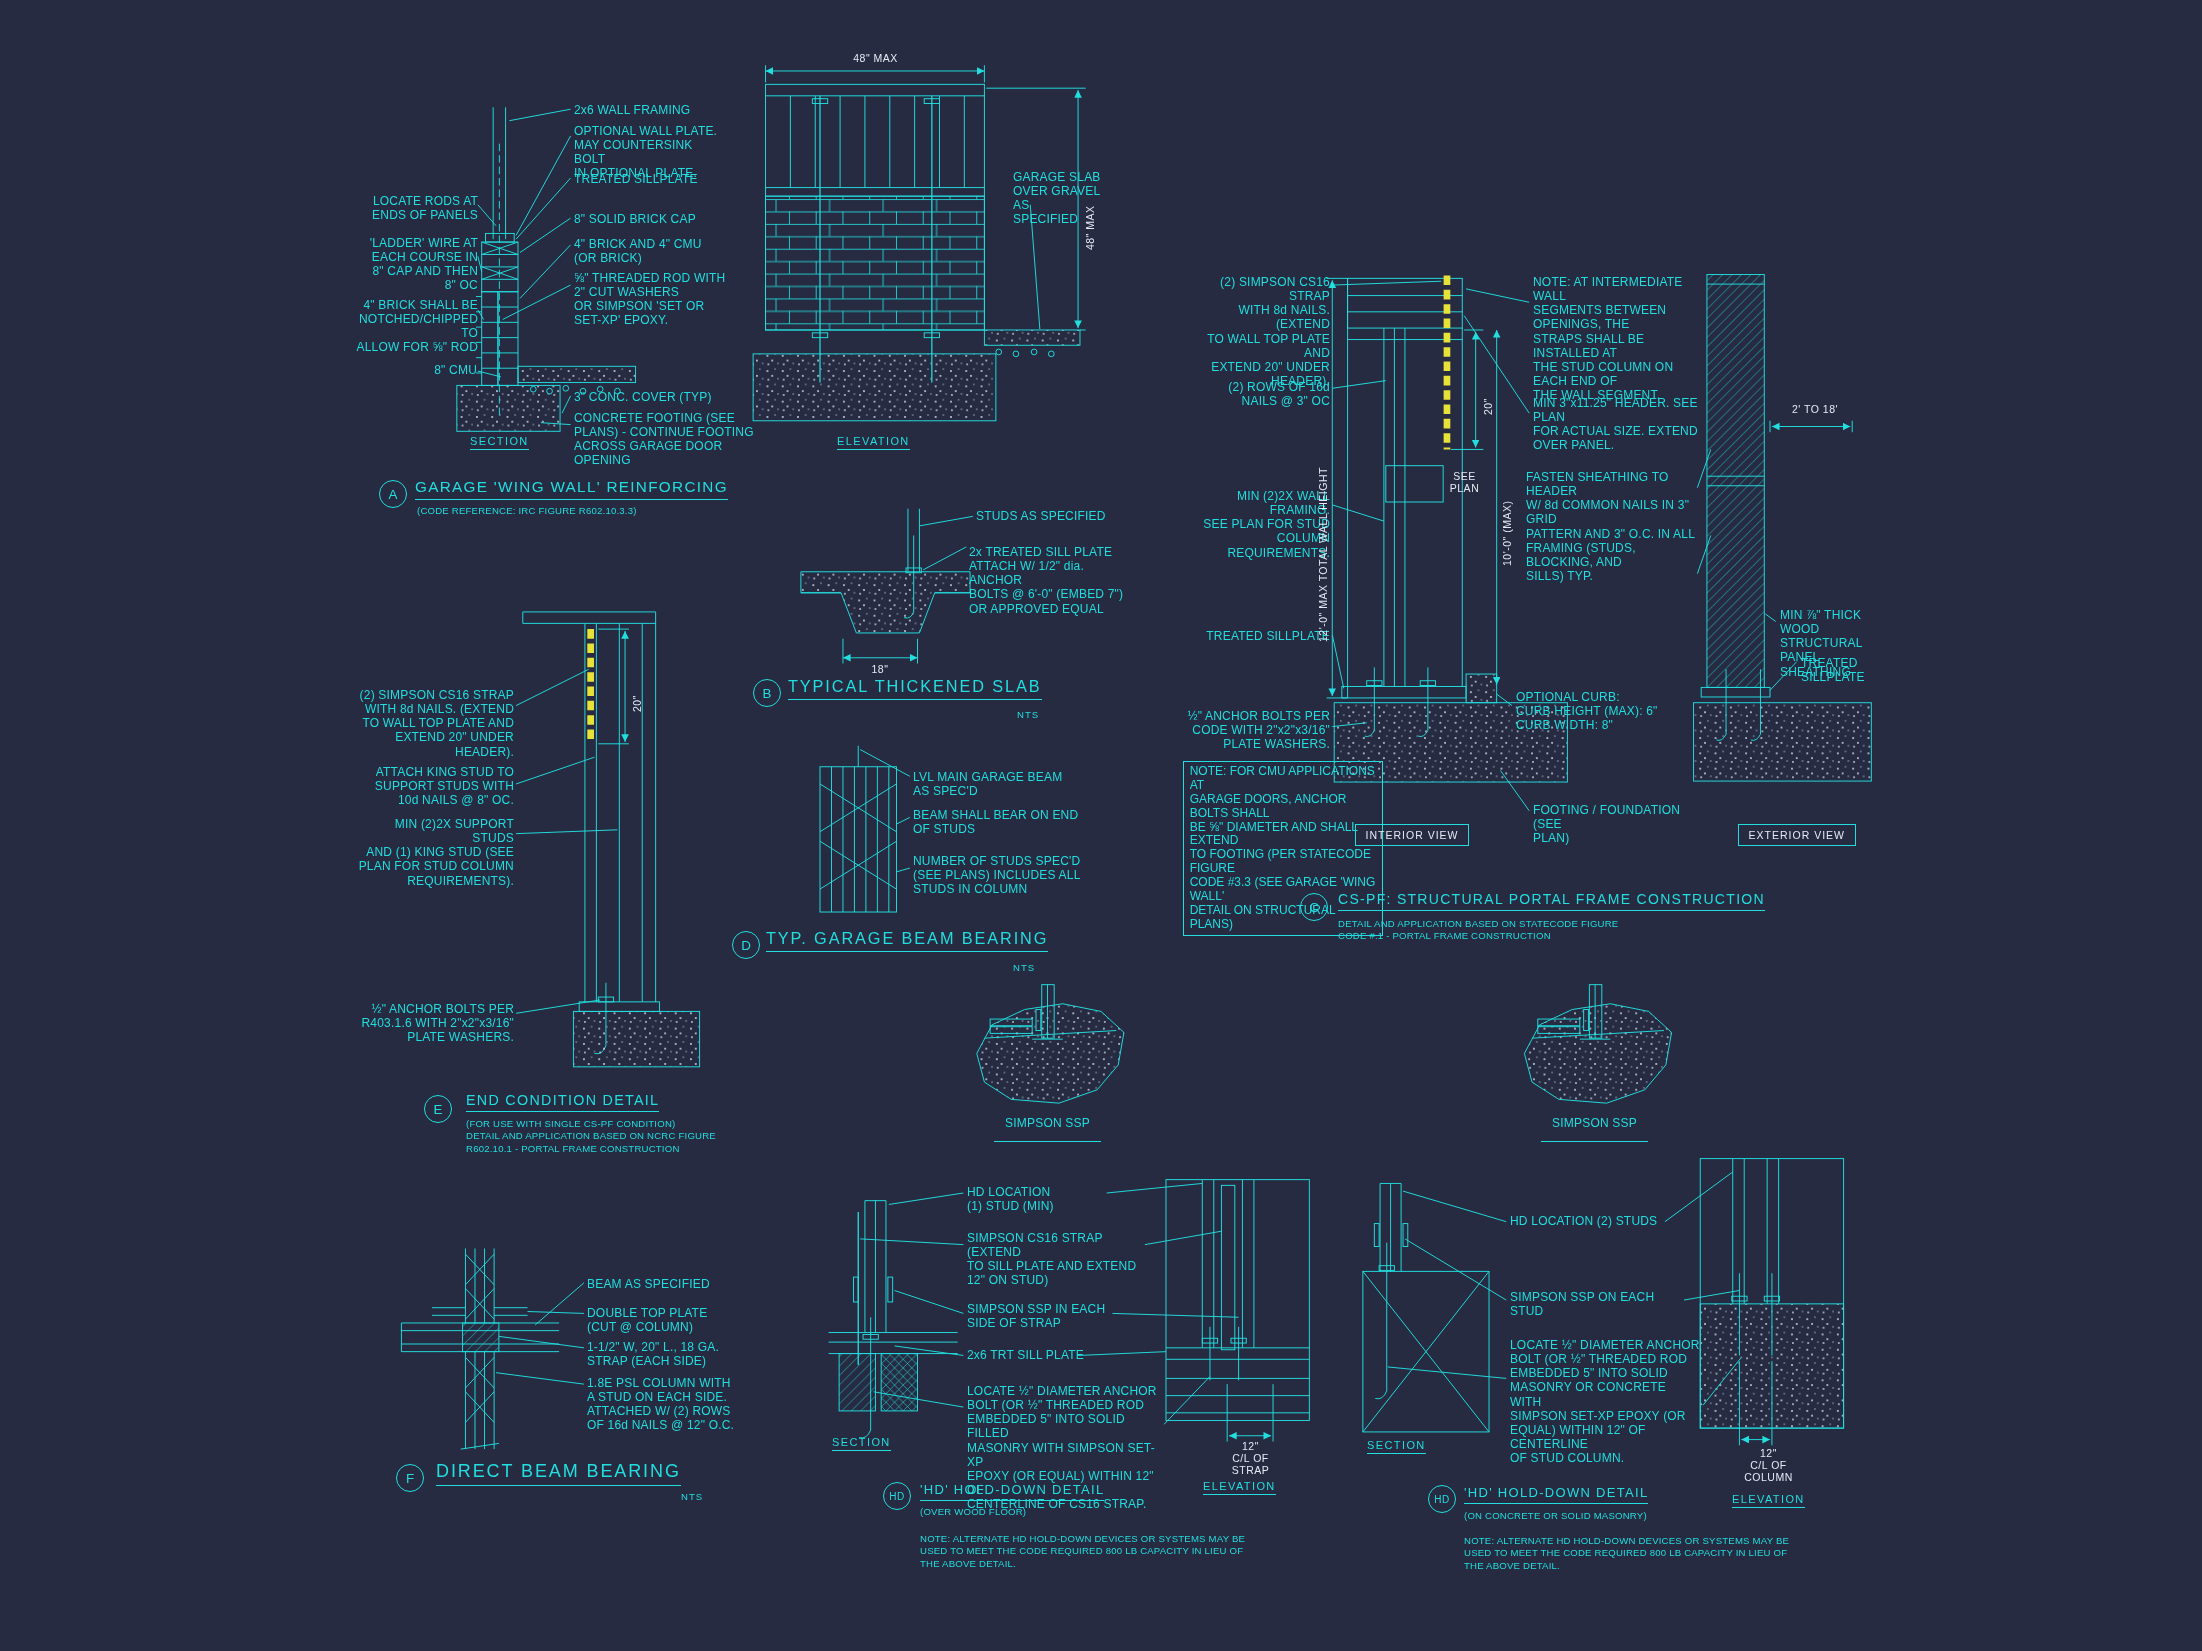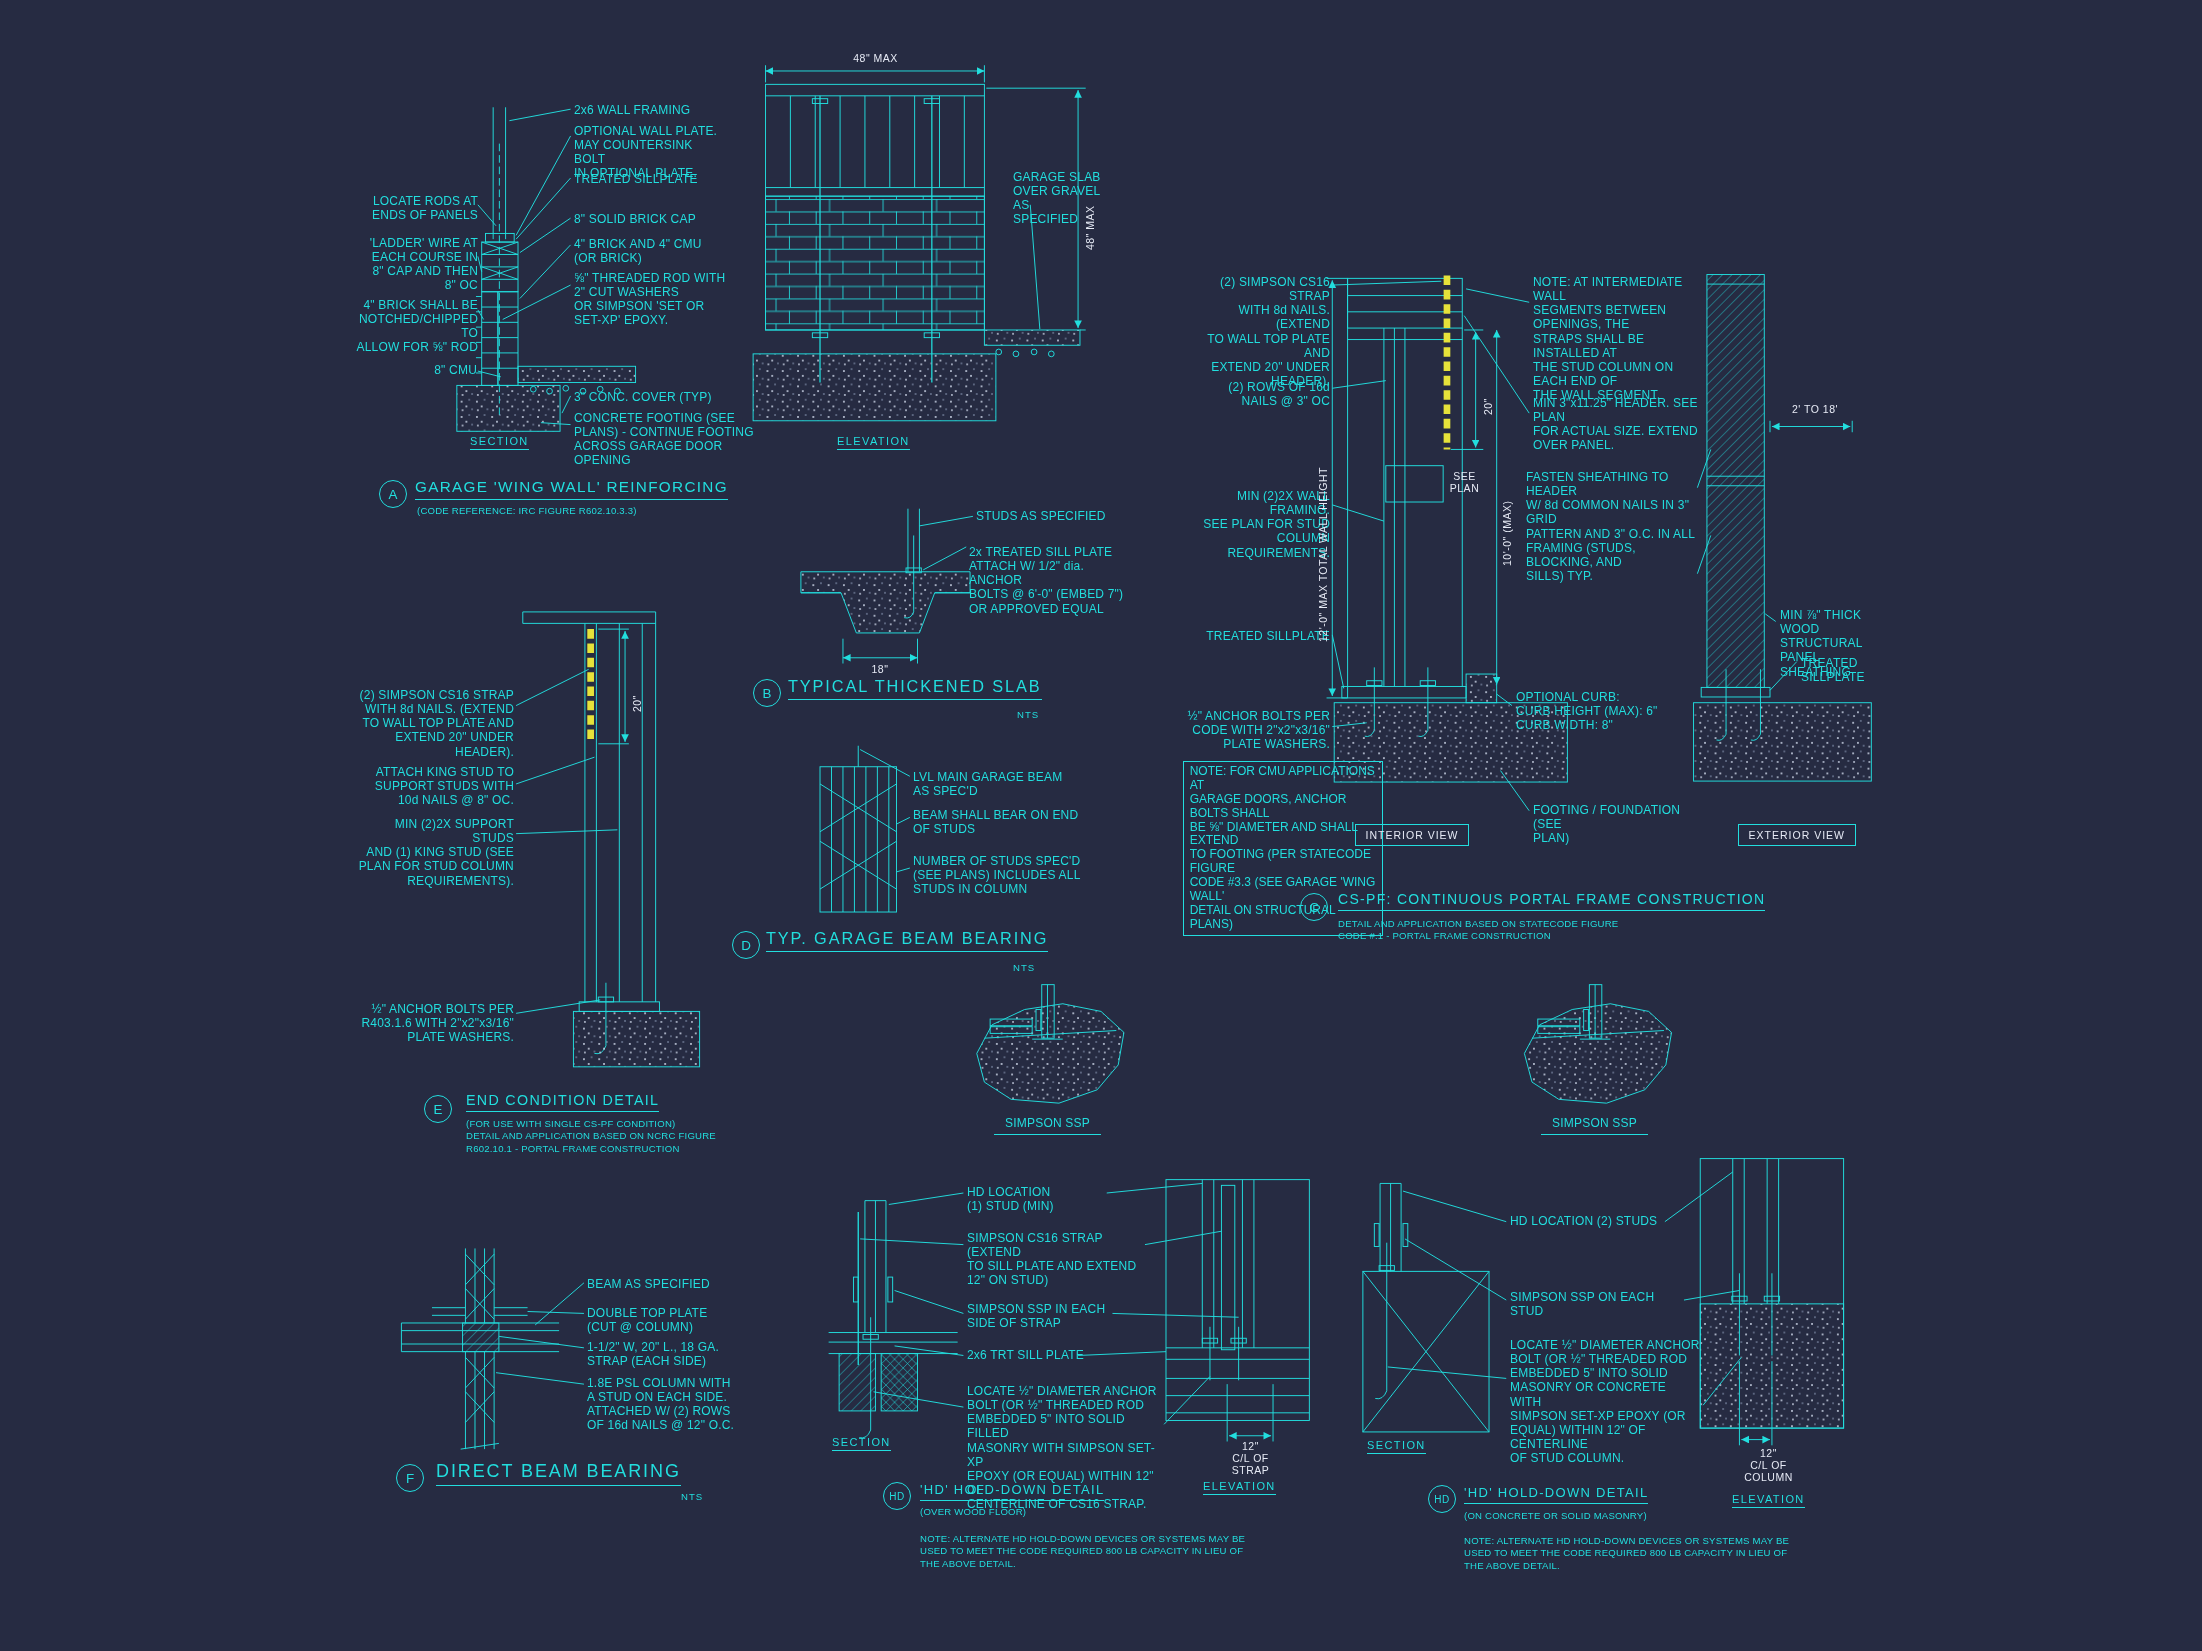--- a/index.html
+++ b/index.html
@@ -18,21 +18,21 @@
   .dtitle{position:absolute;color:#22dede;border-bottom:1.4px solid #22dede;padding-bottom:2.9px;
           letter-spacing:1.3px;white-space:nowrap;}
   .sub{position:absolute;color:#22dede;font-size:9.6px;line-height:1.3;white-space:pre-line;letter-spacing:0.2px;}
   .nts{position:absolute;color:#22dede;font-size:9.6px;letter-spacing:1px;}
   .seclbl{position:absolute;color:#22dede;font-size:11px;letter-spacing:1.4px;
           border-bottom:1.1px solid #22dede;padding-bottom:1.9px;}
   .boxlbl{position:absolute;border:1.1px solid #22dede;color:#e6eaf5;font-size:10.5px;letter-spacing:1px;
           padding:3.8px 9.6px;text-align:center;}
   .cnote{position:absolute;border:1.1px solid #22dede;color:#22dede;font-size:12px;line-height:1.16;
          padding:2.9px 5.7px;white-space:pre-line;}
-  .ulc{border-bottom:1.1px solid #22dede;padding-bottom:4px;}
+  .ulc{border-bottom:1.1px solid #22dede;padding-bottom:11px;}
 </style>
 </head>
 <body>
 
 <div id="sheet">
 
 <svg id="linework" width="2202" height="1652" viewBox="0 0 2304 1728">
   <defs>
     <marker id="arr" markerWidth="9" markerHeight="9" refX="8" refY="4" orient="auto-start-reverse">
       <path d="M0 0L8 4L0 8Z" fill="#22dede"></path>
@@ -372,21 +372,21 @@
 PLAN)</div>
 <div class="dim c" style="left:1437px;top:470px;width:55px">SEE
 PLAN</div>
 <div class="vdim" style="left:1482px;top:415px">20"</div>
 <div class="vdim" style="left:1501px;top:566px">10'-0" (MAX)</div>
 <div class="vdim" style="left:1317px;top:642px">12'-0" MAX TOTAL WALL HEIGHT</div>
 <div class="dim c" style="left:1774px;top:403px;width:82px">2' TO 18'</div>
 <div class="boxlbl" style="left:1355px;top:824px">INTERIOR VIEW</div>
 <div class="boxlbl" style="left:1738px;top:824px">EXTERIOR VIEW</div>
 <div class="badge" style="left:1300px;top:893px">C</div>
-<div class="dtitle" style="left:1338px;top:891px;font-size:14px">CS-PF: CONTINUOUS PORTAL FRAME CONSTRUCTION</div>
+<div class="dtitle" style="left:1338px;top:891px;font-size:14px">CS-PF: STRUCTURAL PORTAL FRAME CONSTRUCTION</div>
 <div class="sub" style="left:1338px;top:918px">DETAIL AND APPLICATION BASED ON STATECODE FIGURE
 CODE #.1 - PORTAL FRAME CONSTRUCTION</div>
 
 <div class="lbl" style="left:587px;top:1277px;width:153px">BEAM AS SPECIFIED</div>
 <div class="lbl" style="left:587px;top:1306px;width:143px">DOUBLE TOP PLATE
 (CUT @ COLUMN)</div>
 <div class="lbl" style="left:587px;top:1340px;width:163px">1-1/2" W, 20" L., 18 GA.
 STRAP (EACH SIDE)</div>
 <div class="lbl" style="left:587px;top:1376px;width:163px">1.8E PSL COLUMN WITH
 A STUD ON EACH SIDE.

